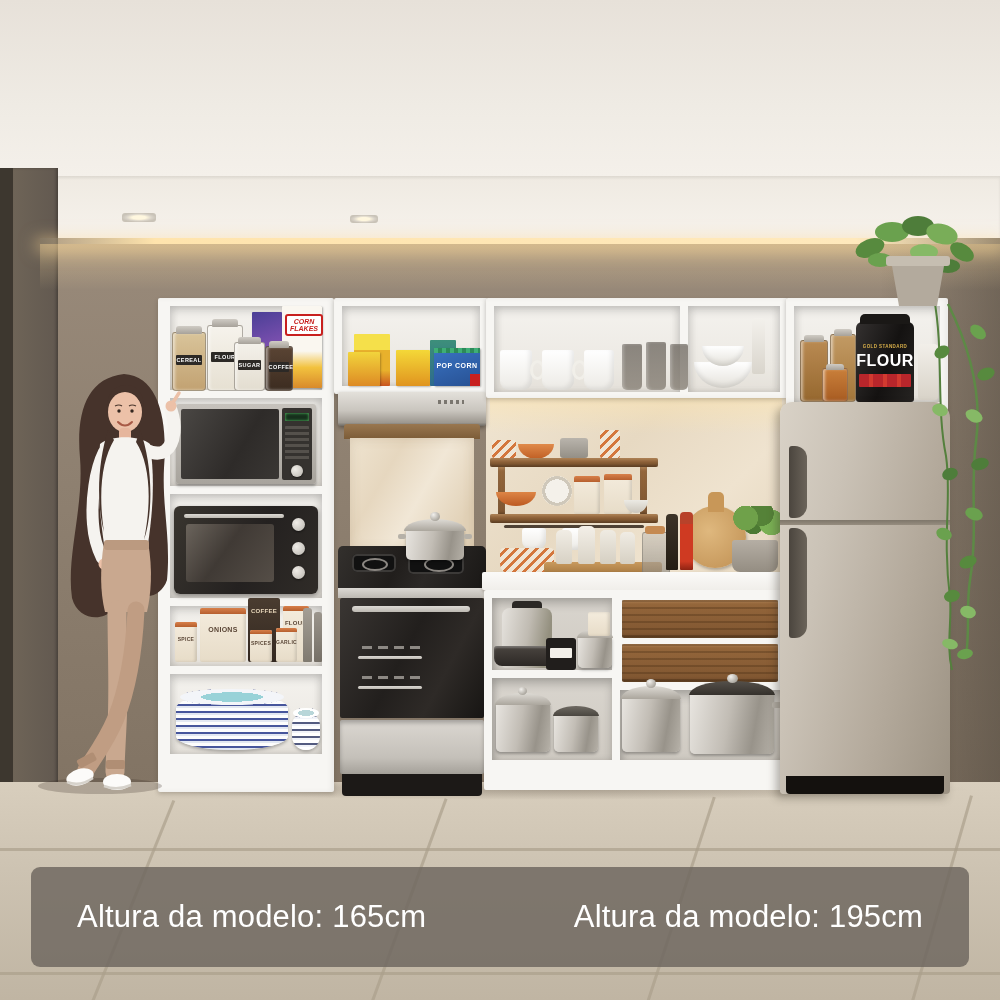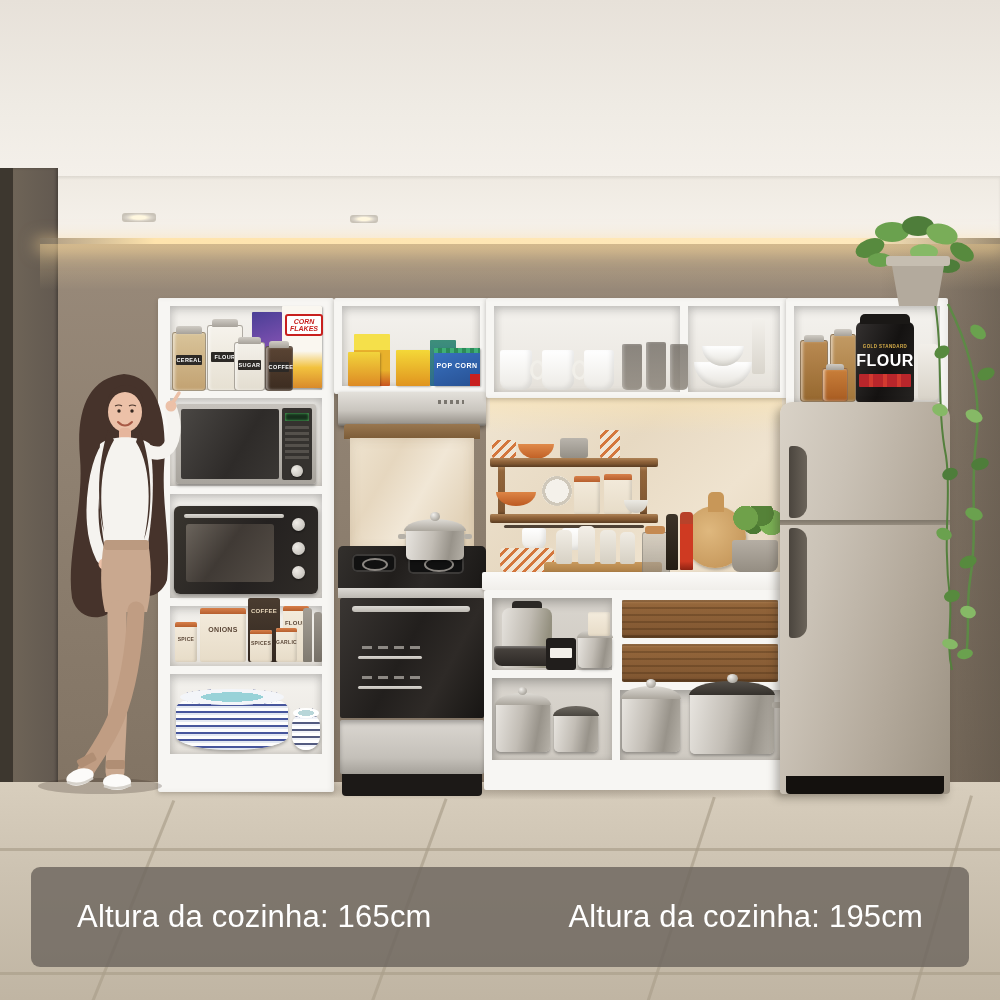--- a/index.html
+++ b/index.html
@@ -397,17 +397,17 @@
     <rect x="86" y="402" width="19" height="9" rx="2" fill="#b08e74"></rect>
     <rect x="57" y="398" width="19" height="9" rx="2" transform="rotate(-28 66 402)" fill="#b08e74"></rect>
 
     <ellipse cx="97" cy="424" rx="14" ry="8" fill="#fcfbf9"></ellipse>
     <ellipse cx="60" cy="419" rx="14" ry="8" transform="rotate(-16 60 419)" fill="#fcfbf9"></ellipse>
     <path d="M84,428 Q97,433 111,427" stroke="#d6d2cb" stroke-width="2.5" fill="none"></path>
     <path d="M47,424 Q60,429 73,420" stroke="#d6d2cb" stroke-width="2.5" fill="none"></path>
   </svg>
 
   <div id="banner" class="abs" style="left:31px;top:867px;width:938px;height:100px;background:rgba(108,101,94,.82);color:#fff;">
-    <span>Altura da cozinha: 165cm</span>
-    <span>Altura da cozinha: 195cm</span>
+    <span>Altura da modelo: 165cm</span>
+    <span>Altura da modelo: 195cm</span>
   </div>
 
 </div>
 
 </body></html>

